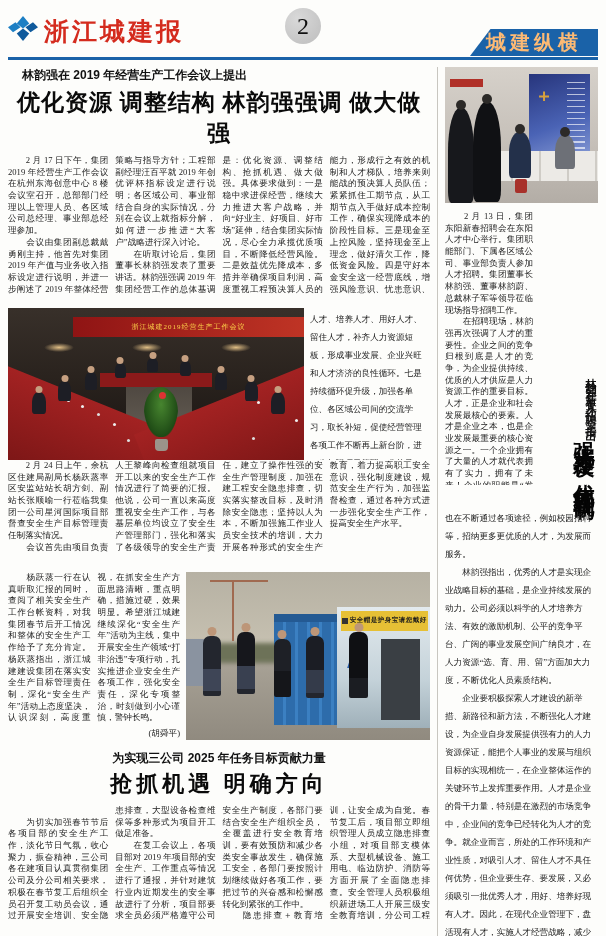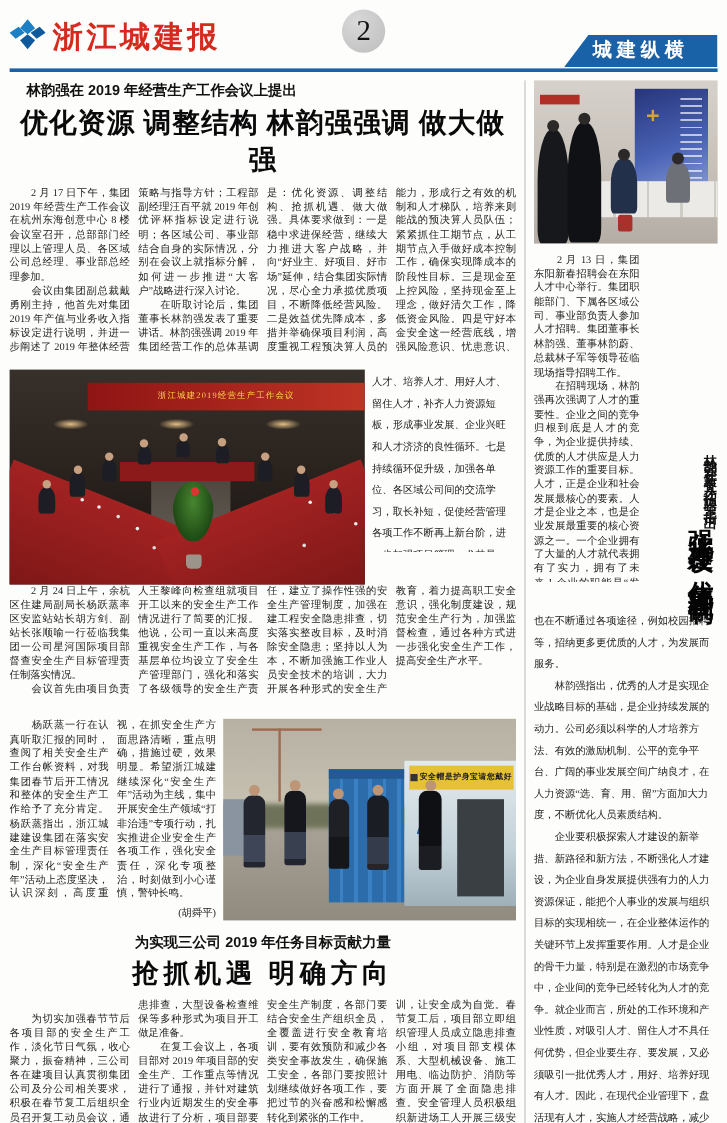--- a/index.html
+++ b/index.html
@@ -8,21 +8,21 @@
   
   #hdr{position:relative;height:46px;display:flex;align-items:center;}
   .logo{width:30px;height:30px;margin-right:6px;}
   .paper-name{font-size:25px;font-weight:bold;color:#d42b1e;letter-spacing:3px;line-height:1;
               font-family:"Liberation Serif","DejaVu Serif",serif;}
   .pageno{position:absolute;left:50%;top:0;transform:translateX(-50%);width:36px;height:36px;border-radius:50%;
           background:radial-gradient(circle at 35% 30%,#d9d9d9,#bdbdbd);display:flex;align-items:center;justify-content:center;
           font-size:24px;color:#111;}
   .section-banner{position:absolute;right:0;bottom:-2px;width:128px;height:27px;background:#1a62a8;
           clip-path:polygon(16% 0,100% 0,100% 100%,0 100%);display:flex;align-items:center;justify-content:center;
-          color:#ffffff;font-size:16px;font-weight:bold;letter-spacing:4px;font-family:"Liberation Sans",sans-serif;}
+          color:#fdba74;font-size:20px;font-weight:bold;letter-spacing:4px;font-family:"Liberation Sans",sans-serif;}
   #hrule{height:3px;background:#1a62a8;margin-top:3px;}
   
   #content{display:flex;margin-top:7px;}
   #main{width:422px;flex:none;}
   #sidebar{flex:1;margin-left:7px;padding-left:7px;border-left:1px solid #c8c6c0;}
   
   .kicker{font-family:"Liberation Sans","DejaVu Sans",sans-serif;font-weight:bold;font-size:12px;color:#111;}
   .hl{font-weight:bold;color:#0a0a0a;text-align:center;letter-spacing:1px;}
   .body-txt{font-size:8.6px;line-height:1.36;text-align:justify;white-space:pre-line;color:#222;}
   .byline{float:right;font-size:8.6px;text-align:center;}
@@ -47,21 +47,21 @@
   .sb-row{display:flex;margin-top:8px;height:274px;}
   .sb-narrow{width:88px;flex:none;overflow:hidden;}
   .vh-wrap{flex:1;display:flex;justify-content:flex-end;writing-mode:vertical-rl;text-orientation:upright;padding-left:4px;}
   .vh-kicker{font-family:"Liberation Sans","DejaVu Sans",sans-serif;font-weight:bold;font-size:11px;letter-spacing:4px;color:#111;margin-left:6px;}
   .vh-main{font-size:21px;font-weight:bold;letter-spacing:3px;color:#050505;}
   .sb-wide{margin-top:22px;height:438px;overflow:hidden;}
   
   .photo{position:relative;overflow:hidden;flex:none;}
   .photo *{position:absolute;}
   
-  .p1{width:296px;height:179px;background:linear-gradient(180deg,#38302a 0%,#2a231e 45%,#171210 100%);}
+  .p1{width:296px;height:152px;background:linear-gradient(180deg,#38302a 0%,#2a231e 45%,#171210 100%);}
   .p1-banner{left:22%;right:0;top:6%;height:13%;background:linear-gradient(90deg,#8f1414,#bf3425);
              color:#ffd54a;font-size:7px;display:flex;align-items:center;justify-content:center;letter-spacing:1px;white-space:nowrap;}
   .p1-light{width:30px;height:9px;background:radial-gradient(ellipse,rgba(255,216,150,.85),rgba(255,216,150,0) 70%);top:23%;}
   .p1-floor{left:40%;width:22%;top:48%;bottom:0;background:linear-gradient(#4d463f,#6e675d);}
   .p1-tableL{left:-10%;top:58%;width:62%;height:80%;background:linear-gradient(#a32222,#6e1212);transform:rotate(22deg);}
   .p1-tableR{right:-10%;top:58%;width:62%;height:80%;background:linear-gradient(#a32222,#6e1212);transform:rotate(-22deg);}
   .p1-tableF{left:31%;width:38%;top:43%;height:9%;background:#8c1a1a;}
   .p1-plant{left:46%;top:52%;width:34px;height:50px;background:radial-gradient(ellipse at 50% 35%,#47852f,#1e4a15 70%,rgba(0,0,0,0) 74%);border-radius:50% 50% 42% 42%;}
   .p1-flower{left:51%;top:55%;width:7px;height:7px;border-radius:50%;background:#d33;}
   .p1-pot{left:49.5%;top:86%;width:13px;height:12px;background:#9b948a;border-radius:2px 2px 4px 4px;}
@@ -182,21 +182,21 @@
             <div class="p2fig" style="left:7%;top:38%;width:18px;height:60px;background:linear-gradient(#23262e 0 55%,#3e4556 55% 92%,#23262e 92%)"></div>
             <div class="p2fig" style="left:21%;top:36%;width:18px;height:62px;background:linear-gradient(#16171c 0 55%,#394050 55% 92%,#23262e 92%)"></div>
             <div class="p2fig" style="left:36%;top:40%;width:17px;height:58px;background:linear-gradient(#1e2026 0 55%,#15161a 55% 100%)"></div>
             <div class="p2fig" style="left:49%;top:38%;width:18px;height:62px;background:linear-gradient(#1b1d24 0 55%,#343b4a 55% 92%,#23262e 92%)"></div>
             <div class="p2fig" style="left:67%;top:36%;width:19px;height:66px;background:linear-gradient(#0f1013 0 70%,#1b1d22 70% 100%)"></div>
           </div>
         </div>
       </div>
 
       <div>
-        <div class="kicker a3-kicker">为实现三公司 2019 年任务目标贡献力量</div>
+        <div class="kicker a3-kicker">为实现三公司 2025 年任务目标贡献力量</div>
         <div class="hl a3-hl">抢抓机遇  明确方向</div>
         <div class="body-txt cols4 a3-body">
           <span style="white-space:pre-line">　　为切实加强春节节后各项目部的安全生产工作，淡化节日气氛，收心聚力，振奋精神，三公司各在建项目认真贯彻集团公司及分公司相关要求，积极在春节复工后组织全员召开复工动员会议，通过开展安全培训、安全隐患排查，大型设备检查维保等多种形式为项目开工做足准备。
 　　在复工会议上，各项目部对 2019 年项目部的安全生产、工作重点等情况进行了通报，并针对建筑行业内近期发生的安全事故进行了分析，项目部要求全员必须严格遵守公司安全生产制度，各部门要结合安全生产组织全员，全覆盖进行安全教育培训，要有效预防和减少各类安全事故发生，确保施工安全，各部门要按照计划继续做好各项工作，要把过节的兴奋感和松懈感转化到紧张的工作中。
 　　隐患排查＋教育培训，让安全成为自觉。春节复工后，项目部立即组织管理人员成立隐患排查小组，对项目部支模体系、大型机械设备、施工用电、临边防护、消防等方面开展了全面隐患排查。安全管理人员积极组织新进场工人开展三级安全教育培训，分公司工程部对区域项目进行逐一检查，并对项目部复工检查提出明确要求，对管理人员进行安全交底。
 　　本次节后复工动员会议及安全隐患排查活动各项目部认真对待，均表示要时刻将从业人员的安全工作放在首位，并且全心投入到新一年的工作中。在今后的工作中分公司及项目部全力配合，更加注重工作细节，增强从业人员的安全意识，夯实全年建筑施工安全生产基础，实现全年安全生产形势的良好开局。</span>
           
         </div>
       </div>
 

